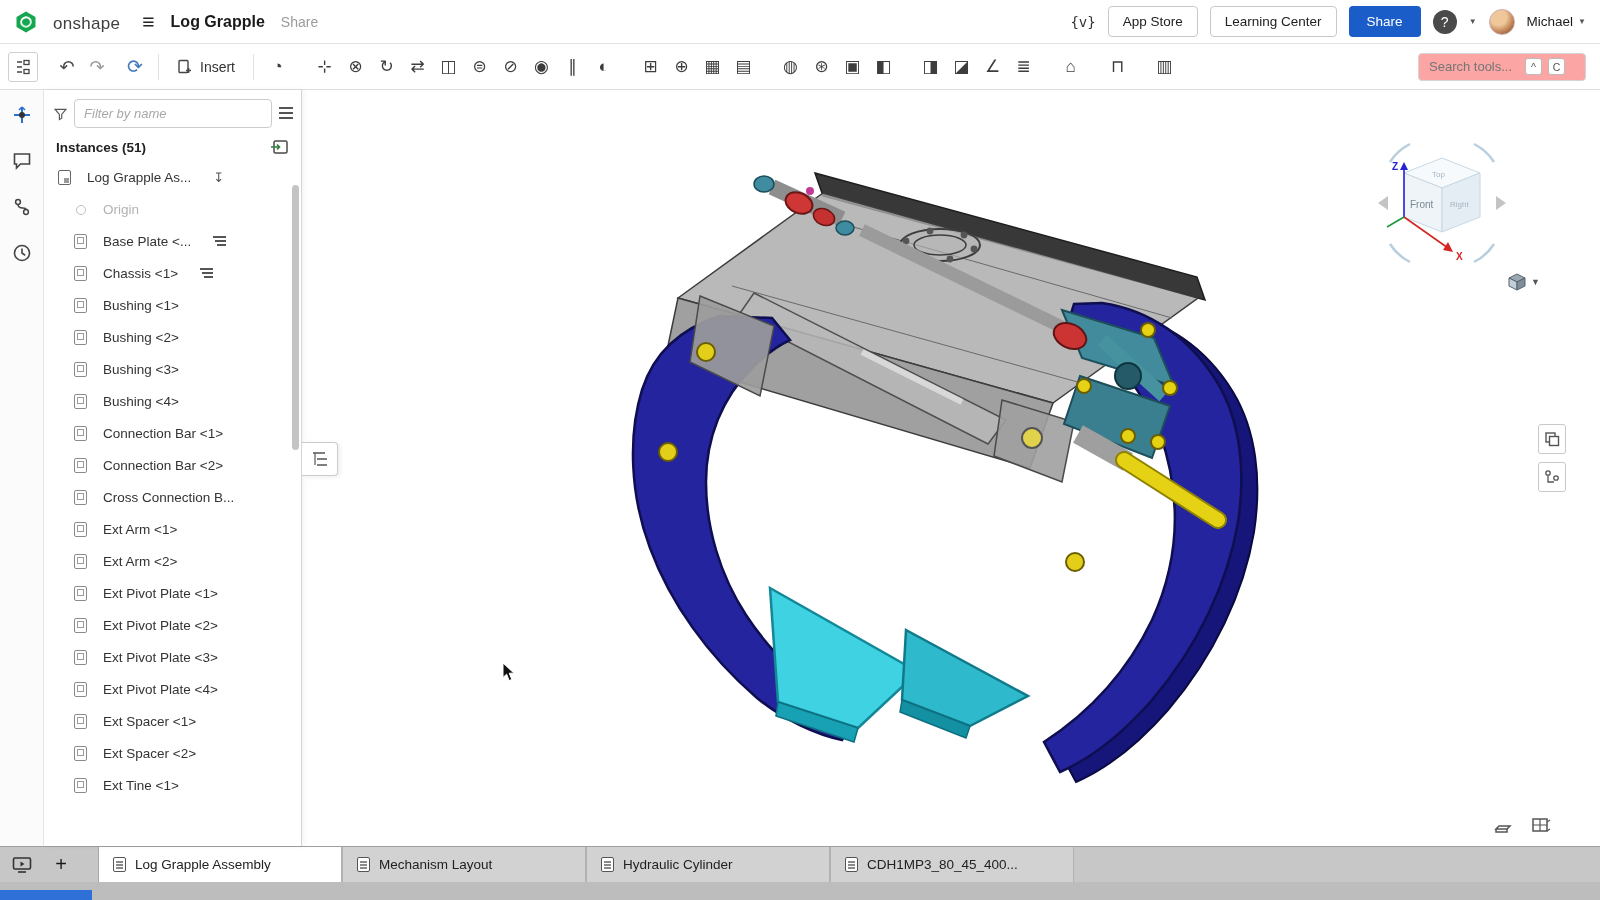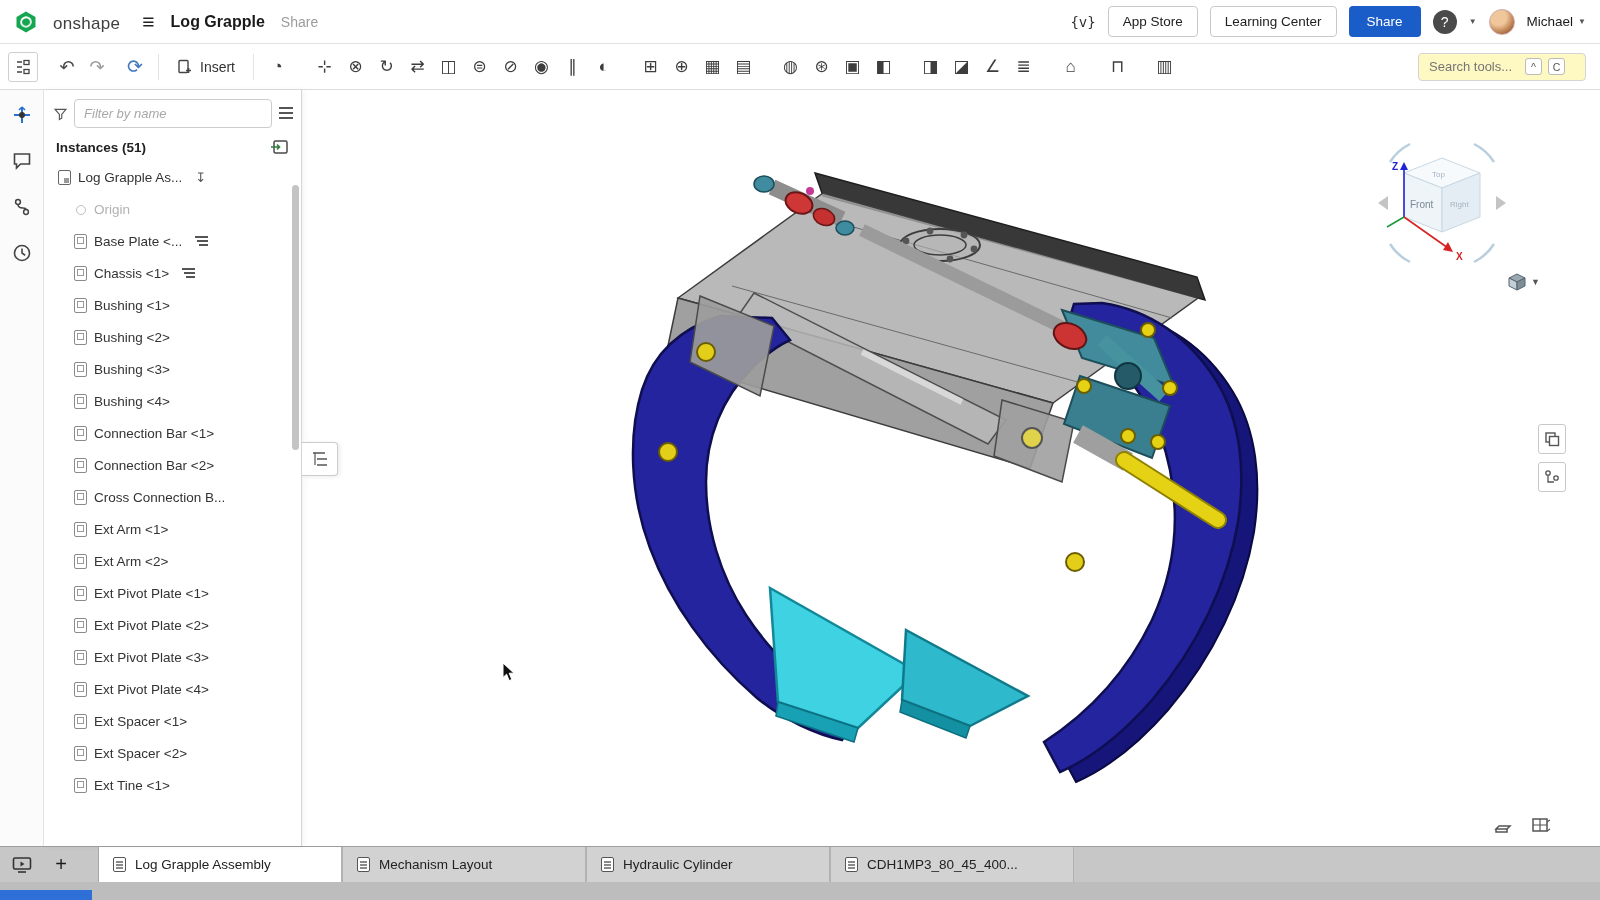--- a/index.html
+++ b/index.html
@@ -37,21 +37,21 @@
   .tb-btn.redo { color:#9a9a9a; }
   .tb-btn.sync { color:#4178be; font-size:19px; margin-left:8px; }
   .tb-sep { width:1px; height:26px; background:#e3e3e3; margin:0 8px; }
   .insert-btn { display:flex; align-items:center; gap:7px; padding:5px 10px; border-radius:3px;
                 font-size:14px; color:#333; cursor:pointer; }
   .tool-icon { width:31px; height:30px; display:inline-flex; align-items:center; justify-content:center;
                font-size:17px; color:#3d3d3d; cursor:pointer; }
   .tool-icon.gap { margin-left:16px; }
   .icon-row { display:flex; align-items:center; }
   .search-tools { margin-left:auto; margin-right:6px; display:flex; align-items:center; gap:6px;
-                  background:#fef9c3; border:1px solid #d4d4d4; border-radius:4px; height:28px;
+                  background:#fca5a5; border:1px solid #d4d4d4; border-radius:4px; height:28px;
                   padding:0 8px; width:168px; cursor:text; }
   .search-tools input { border:none; background:transparent; outline:none; width:92px;
                         font-size:13px; color:#555; font-family:"Liberation Sans", sans-serif; }
   .keycap { width:17px; height:17px; background:#fff; border:1px solid #bbb; border-radius:3px;
             font-size:10.5px; color:#555; display:flex; align-items:center; justify-content:center; }
 
   
   .main { position:absolute; top:90px; left:0; right:0; bottom:54px; }
 
   .left-strip { position:absolute; left:0; top:0; bottom:0; width:44px; background:#fbfbfb;
@@ -66,21 +66,21 @@
                   font-size:13px; font-style:italic; color:#555; outline:none;
                   font-family:"Liberation Sans", sans-serif; }
   .filter-input::placeholder { color:#a8a8a8; }
   .list-view-icon { width:18px; height:14px; position:relative; cursor:pointer; }
   .list-view-icon i { position:absolute; left:0; right:0; height:2px; background:#555; }
   .list-view-icon i:nth-child(1){top:0} .list-view-icon i:nth-child(2){top:5px} .list-view-icon i:nth-child(3){top:10px}
   .instances-row { display:flex; align-items:center; justify-content:space-between;
                    padding:4px 12px 6px 12px; }
   .instances-title { font-size:13.5px; font-weight:bold; color:#222; }
   .tree { list-style:none; margin:0; padding:0; }
-  .tree-row { height:32px; display:flex; align-items:center; gap:7px; padding-left:14px;
+  .tree-row { height:32px; display:flex; align-items:center; gap:16px; padding-left:14px;
               font-size:13.5px; color:#333; cursor:pointer; }
   .tree-row.type-part, .tree-row.type-origin { padding-left:30px; }
   .tree-icon { flex:none; width:13px; height:15px; border:1.4px solid #8a8a8a; border-radius:2px; position:relative; }
   .type-part .tree-icon::after { content:""; position:absolute; left:2px; top:2px; width:5px; height:5px;
                                  border:1px solid #9a9a9a; }
   .type-assembly .tree-icon { border-color:#666; }
   .type-assembly .tree-icon::after { content:""; position:absolute; right:1px; bottom:1px; width:5px; height:5px;
                                      background:#9a9a9a; }
   .type-origin .tree-icon { border:none; }
   .type-origin .tree-icon::after { content:""; position:absolute; left:2px; top:3px; width:8px; height:8px;

